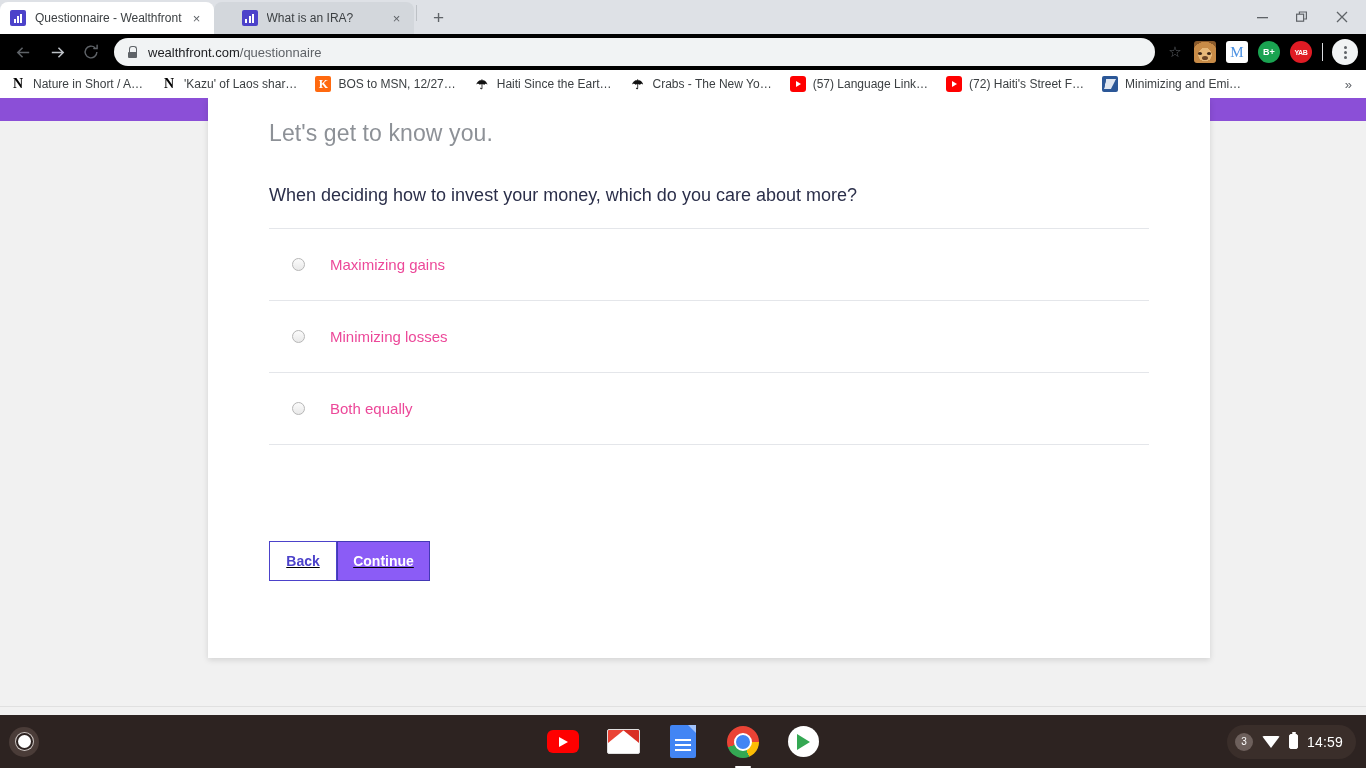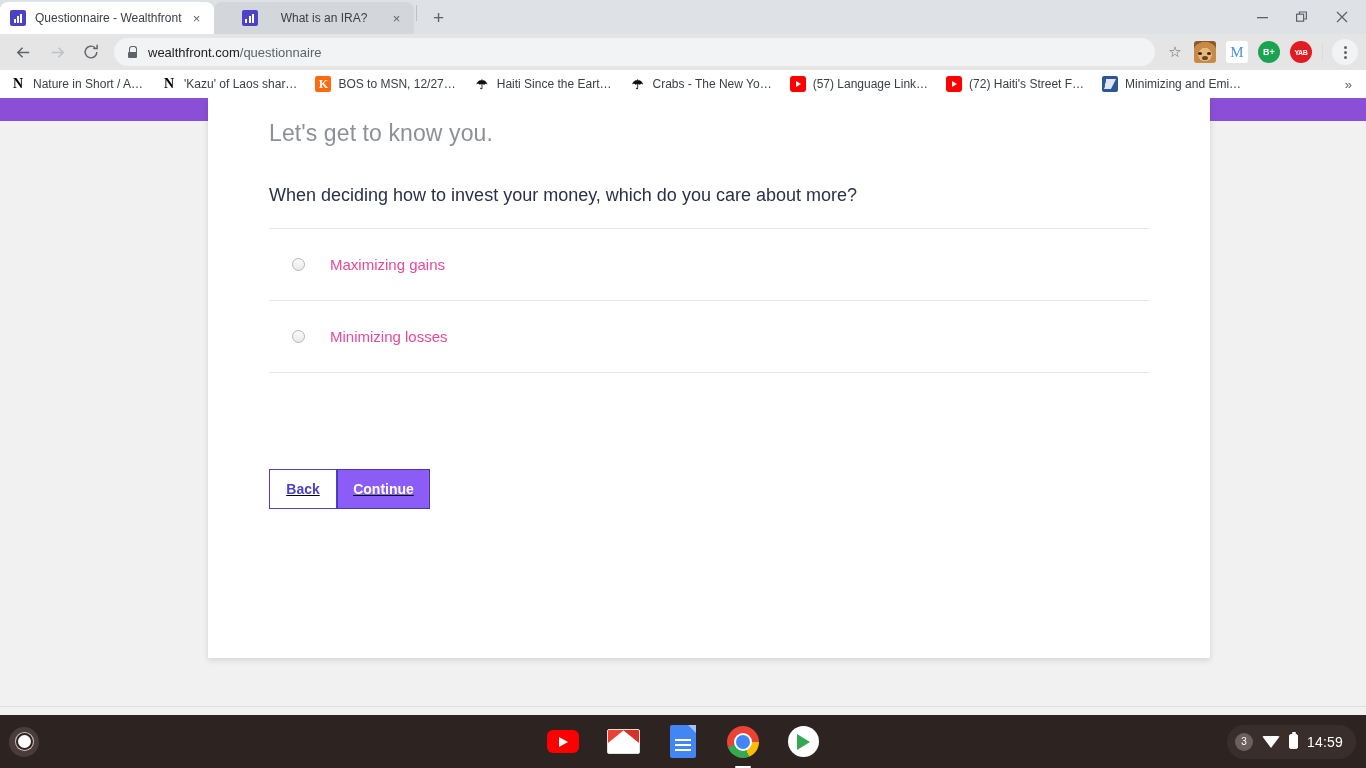--- a/index.html
+++ b/index.html
@@ -14,21 +14,21 @@
   .browser { position: absolute; left:0; top:0; width:1366px; height:715px; background:#ffffff; }
 
   
   .tabstrip {
     position: relative; height: 34px; background:#dee1e6;
     display:flex; align-items:flex-end;
   }
   .tab {
     position: relative; height: 32px; display:flex; align-items:center;
     padding: 0 8px 0 10px; min-width: 200px; max-width: 240px;
-    border-radius: 8px 8px 0 0; font-size: 12px; color:#3c4043;text-align:center;
+    border-radius: 8px 8px 0 0; font-size: 12px; color:#3c4043;
   }
   .tab.active { background:#ffffff; }
   .tab.inactive { background:#d3d7dc; color:#3c4043;padding-left:28px; }
   .tab-favicon {
     width:16px; height:16px; border-radius:2px; flex:0 0 16px;
     background:#4c42ca; margin-right:9px; position:relative;
     display:flex; align-items:flex-end; justify-content:center; padding-bottom:3px;
   }
   .tab-favicon i { display:block; width:2px; background:#fff; margin:0 0.7px; }
   .tab-favicon i:nth-child(1){ height:4px; }
@@ -43,21 +43,21 @@
   .tab-sep { width:1px; height:16px; background:#bdc1c6; align-self:center; margin:0 2px 8px 2px;}
   .newtab {
     width:28px; height:28px; margin:0 0 3px 6px; border-radius:50%;
     display:flex; align-items:center; justify-content:center;
     color:#5f6368; font-size:19px; line-height:1;
   }
   .wincontrols { margin-left:auto; display:flex; align-items:center; height:34px; padding-right:4px; }
   .wc { width:40px; height:32px; display:flex; align-items:center; justify-content:center; color:#5f6368; }
 
   
-  .toolbar { height:36px; background:#e5e5e5; display:flex; align-items:center; padding:0 8px; }
+  .toolbar { height:36px; background:#000000; display:flex; align-items:center; padding:0 8px; }
   .navbtn { width:30px; height:30px; margin-right:4px; display:flex; align-items:center; justify-content:center; color:#5f6368; }
   .navbtn.dim { color:#bdc1c6; }
   .omnibox {
     flex:1; height:28px; background:#f1f3f4; border-radius:14px;
     display:flex; align-items:center; padding:0 12px; margin:0 6px 0 4px;
     font-size:13px; color:#202124;
   }
   .lock { width:12px; height:12px; margin-right:10px; position:relative; flex:0 0 12px; }
   .lock::before { content:""; position:absolute; left:1.5px; bottom:0; width:9px; height:6.5px; background:#5f6368; border-radius:1px; }
   .lock::after { content:""; position:absolute; left:3px; top:0; width:6px; height:6px; border:1.5px solid #5f6368; border-bottom:none; border-radius:3px 3px 0 0; }
@@ -271,20 +271,24 @@
 
         <div class="opts">
           <div class="opt">
             <span class="radio"></span>
             <span class="opt-label">Maximizing gains</span>
           </div>
           <div class="opt">
             <span class="radio"></span>
             <span class="opt-label">Minimizing losses</span>
           </div>
+          <div class="opt">
+            <span class="radio"></span>
+            <span class="opt-label">Both equally</span>
+          </div>
         </div>
 
         <div class="actions">
           <button class="btn btn-back">Back</button>
           <button class="btn btn-continue">Continue</button>
         </div>
       </div>
     </div>
 
     <div class="page-rule"></div>

